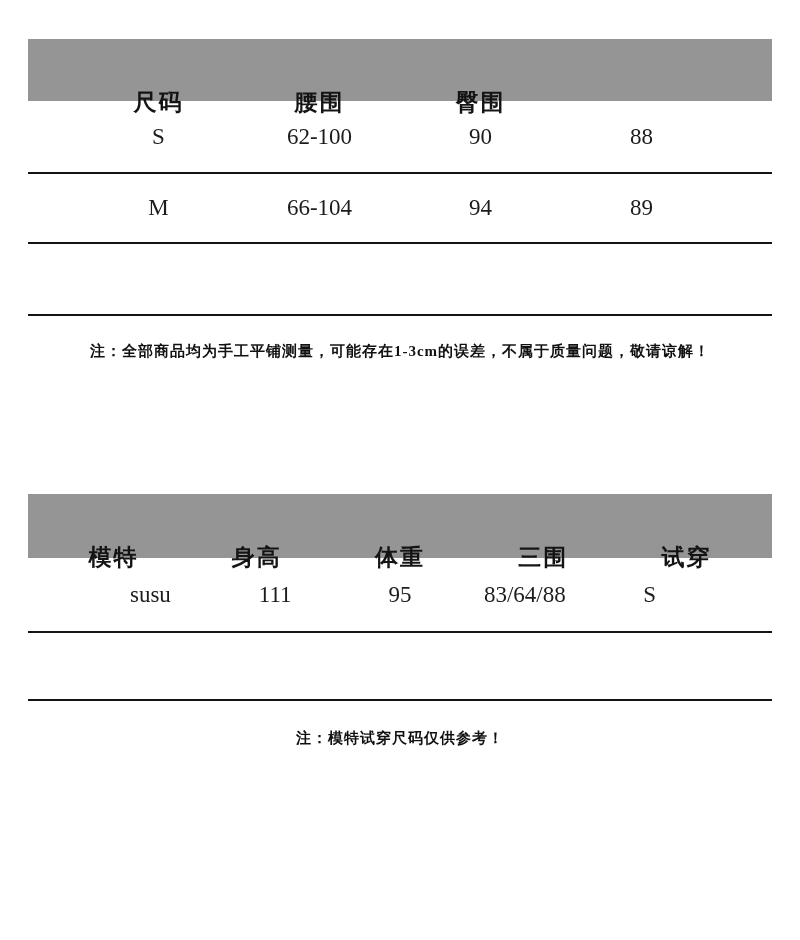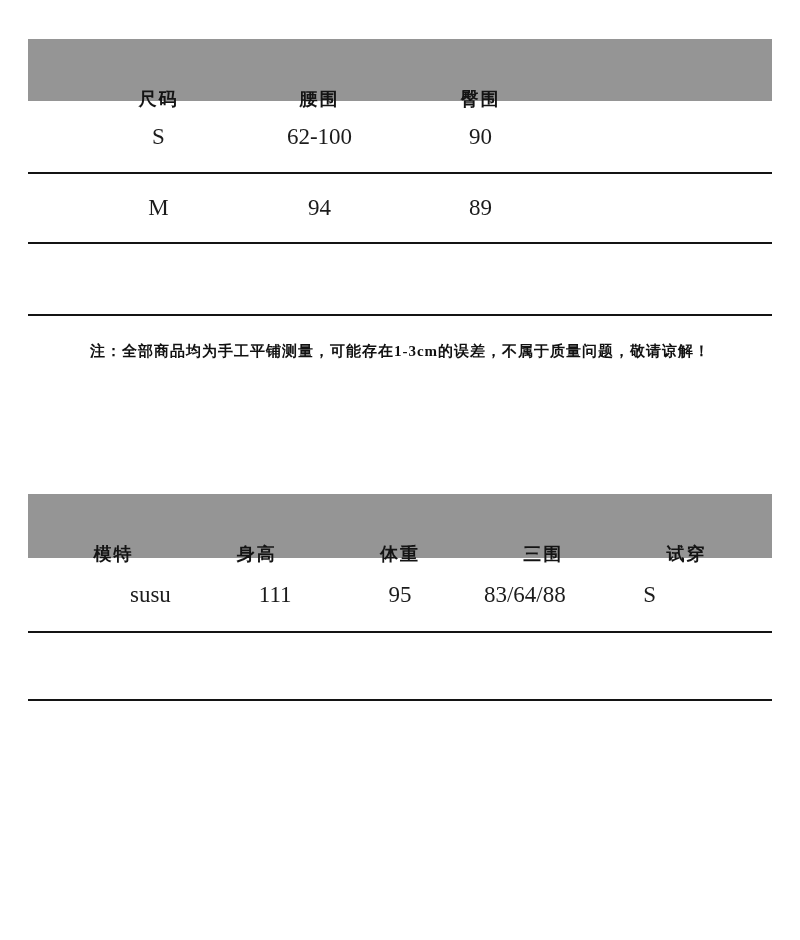--- a/index.html
+++ b/index.html
@@ -62,21 +62,21 @@
   .row-model { height: 73px; }
   .row-empty-2 { height: 66px; }
 
   .cell {
     text-align: center;
     font-size: 23px;
     color: #1c1c1c;
   }
   .head-cell {
     text-align: center;
-    font-size: 18px;
+    font-size: 23px;
     font-weight: bold;
     color: #141414;
     letter-spacing: 2px;
     margin-top: 48px;
   }
 
   .rule {
     height: 2px;
     margin: 0 28px;
     background: #141414;
@@ -105,25 +105,27 @@
     <div class="band band-1">
       <div class="head-cell">尺码</div>
       <div class="head-cell">腰围</div>
       <div class="head-cell">臀围</div>
     </div>
 
     <div class="grid-row cols-4 row-s">
       <div class="cell">S</div>
       <div class="cell">62-100</div>
       <div class="cell">90</div>
+      <div class="cell">88</div>
     </div>
     <div class="rule"></div>
 
     <div class="grid-row cols-4 row-m">
       <div class="cell">M</div>
+      <div class="cell">66-104</div>
       <div class="cell">94</div>
       <div class="cell">89</div>
     </div>
     <div class="rule"></div>
 
     <div class="grid-row cols-4 row-empty-1"></div>
     <div class="rule"></div>
   </section>
 
   <p class="note note-1">注：全部商品均为手工平铺测量，可能存在1-3cm的误差，不属于质量问题，敬请谅解！</p>
@@ -143,14 +145,15 @@
       <div class="cell">95</div>
       <div class="cell">83/64/88</div>
       <div class="cell">S</div>
     </div>
     <div class="rule"></div>
 
     <div class="grid-row cols-5 row-empty-2"></div>
     <div class="rule"></div>
   </section>
 
+  <p class="note note-2">注：模特试穿尺码仅供参考！</p>
 
 </div>
 
 </body></html>

